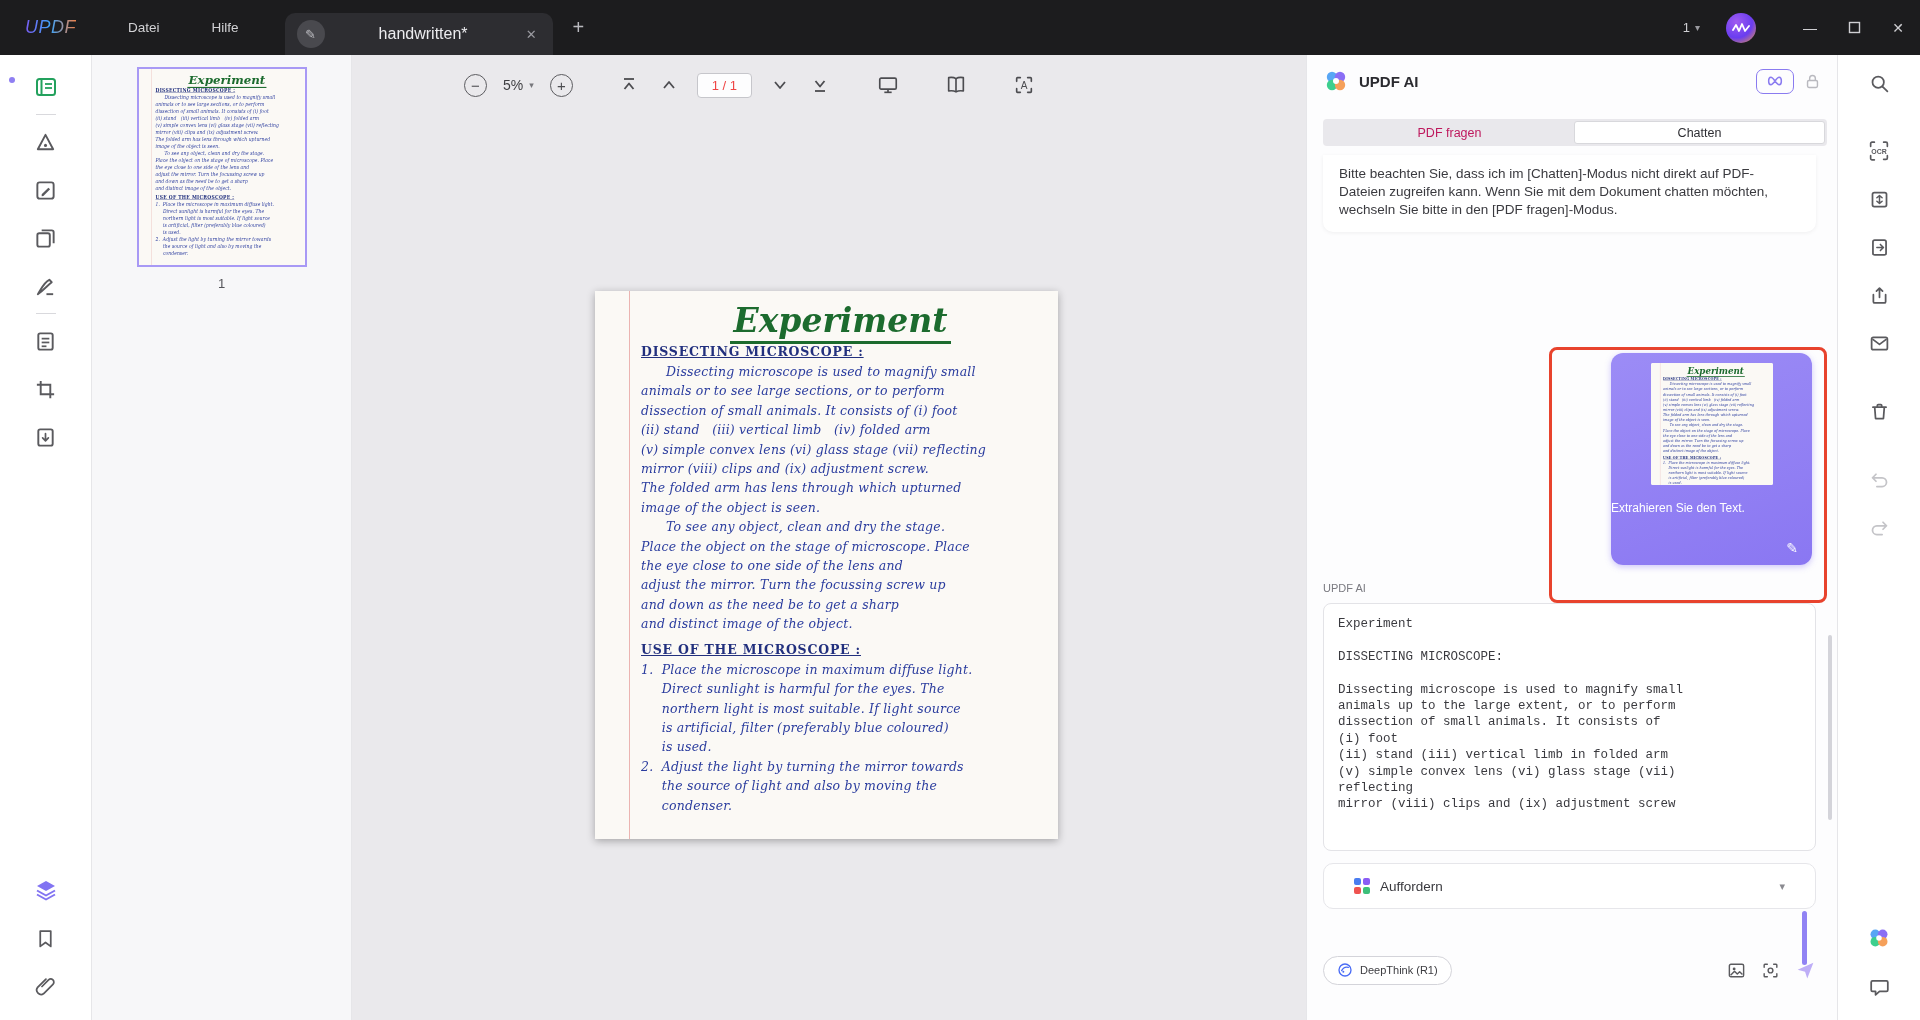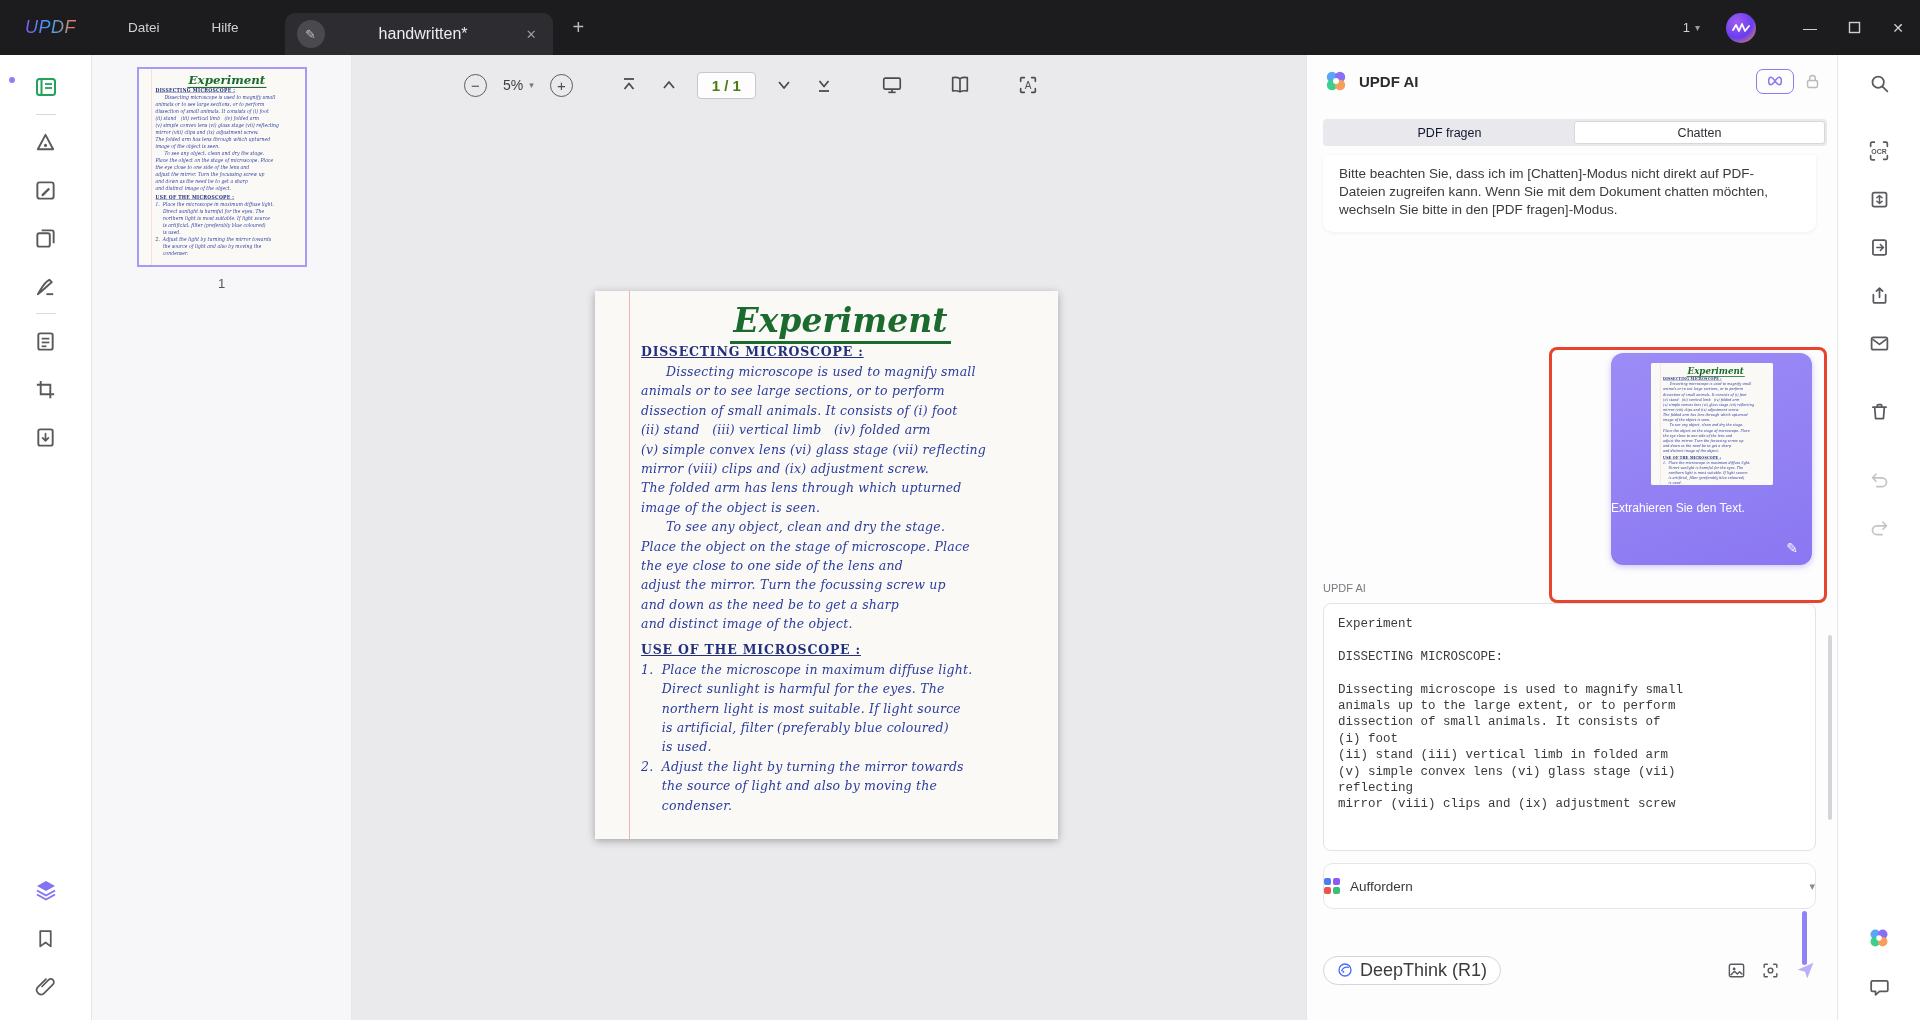--- a/index.html
+++ b/index.html
@@ -37,21 +37,21 @@
   .thumb-wrap { width:170px; height:200px; overflow:hidden; background:#fff; border:2px solid #a899f5; }
   .thumb-wrap .page { transform:scale(0.358); transform-origin:0 0; box-shadow:none; }
   .thumb-label { margin-top:9px; font-size:13px; color:#55555a; }
 
   .doc-area { width:954px; position:relative; background:#eae9ec; }
   .doc-toolbar { position:absolute; top:8px; left:112px; height:44px; display:flex; align-items:center; gap:16px; color:#4c4c50; }
   .tb-icon { display:flex; align-items:center; justify-content:center; width:24px; height:24px; color:#4c4c50; }
   .zoom-circle { width:23px; height:23px; border:1.6px solid #5c5c60; border-radius:50%; display:flex; align-items:center; justify-content:center; font-size:15px; line-height:1; color:#4c4c50; }
   .zoom-value { font-size:14px; color:#3f3f42; display:flex; align-items:center; gap:6px; }
   .zoom-value .caret { font-size:9px; color:#77777c; }
-  .page-box { border:1px solid #c6c6cb; background:#fdfdfe; border-radius:4px; padding:4px 14px; font-size:15px; color:#4d7c0f;font-weight:bold; }
+  .page-box { border:1px solid #c6c6cb; background:#fdfdfe; border-radius:4px; padding:4px 14px; font-size:13px; color:#ef4444; }
   .tb-gap { width:12px; }
 
   
   .page { width:463px; height:548px; background:#fbf9f5; box-shadow:0 2px 8px rgba(0,0,0,.3); padding:10px 18px 10px 46px; position:relative; font-family:"DejaVu Serif", serif; }
   .page::before { content:""; position:absolute; left:34px; top:0; bottom:0; width:1px; background:rgba(214,96,96,.45); }
   .main-page { position:absolute; left:243px; top:236px; }
   .page-title { text-align:center; margin-bottom:4px; }
   .page-title span { font-size:33px; font-weight:bold; font-style:italic; color:#1c6b2e; border-bottom:3px solid #1c6b2e; padding:0 4px 1px; }
   .page-heading { font-size:12.5px; font-weight:bold; color:#22307e; text-decoration:underline; letter-spacing:.8px; margin:4px 0 3px; }
   .page-heading.h2 { margin-top:8px; }
@@ -59,49 +59,49 @@
 
   
   .ai-panel { width:531px; background:#fdfdfe; border-left:1px solid #e6e6e9; position:relative; }
   .ai-header { position:absolute; top:0; left:0; right:0; height:52px; display:flex; align-items:center; padding:0 16px; gap:10px; }
   .ai-title { font-size:15px; font-weight:bold; color:#2b2b30; }
   .ai-header-spacer { flex:1; }
   .inf-toggle { width:38px; height:25px; border:1.6px solid #8a7bf0; border-radius:7px; display:flex; align-items:center; justify-content:center; color:#8a7bf0; }
   .lock-btn { color:#b9b9bf; display:flex; align-items:center; }
 
   .ai-tabs { position:absolute; top:64px; left:16px; width:504px; height:27px; background:#e9e8ec; border-radius:4px; display:flex; padding:2px; }
-  .ai-tab { flex:1; display:flex; align-items:center; justify-content:center; font-size:12.5px; color:#0f172a; border-radius:3px; }
+  .ai-tab { flex:1; display:flex; align-items:center; justify-content:center; font-size:12.5px; color:#be185d; border-radius:3px; }
   .ai-tab.active { background:#ffffff; border:1px solid #d8d8dc; color:#2e2e33; }
 
   .ai-msg { position:absolute; top:100px; left:16px; width:493px; background:#ffffff; border-radius:0 0 10px 10px; box-shadow:0 1px 4px rgba(0,0,0,.06); padding:10px 16px 14px; font-size:13.5px; line-height:1.32; color:#3a3a3f; }
   .ai-msg p + p { margin-top:5px; }
 
   .user-annotation { position:absolute; top:292px; left:242px; width:278px; height:256px; border:3px solid #e8432d; border-radius:8px; }
   .user-card { position:absolute; top:3px; right:12px; width:201px; height:212px; border-radius:12px; background:linear-gradient(160deg,#9c8cf6 0%,#8a77f2 100%); box-shadow:0 2px 6px rgba(120,100,240,.35); }
   .card-thumb { width:122px; height:122px; overflow:hidden; border-radius:2px; margin:10px auto 0; background:#fff; }
   .card-thumb .page { transform:scale(0.2635); transform-origin:0 0; box-shadow:none; }
   .card-label { margin-top:16px; color:#ffffff; font-size:12px; }
   .card-edit { position:absolute; right:14px; bottom:9px; color:#ffffff; font-size:14px; }
 
   .ai-sender { position:absolute; top:527px; left:16px; font-size:11px; color:#7a7a80; }
   .ai-response { position:absolute; top:548px; left:16px; width:493px; height:248px; background:#ffffff; border:1px solid #e3e3e7; border-radius:8px; padding:12px 14px; overflow:hidden; font-family:"Liberation Mono", monospace; font-size:12.5px; line-height:16.4px; color:#3a3a3f; white-space:pre-wrap; }
   .panel-scrollbar { position:absolute; right:5px; top:580px; width:4px; height:185px; border-radius:2px; background:#d4d4da; }
 
-  .prompt-card { position:absolute; top:808px; left:16px; width:493px; height:46px; background:#fff; border:1px solid #e6e6ea; border-radius:10px; display:flex; align-items:center; padding:0 0; gap:10px; }
+  .prompt-card { position:absolute; top:808px; left:16px; width:493px; height:46px; background:#fff; border:1px solid #e6e6ea; border-radius:10px; display:flex; align-items:center; padding:0 30px; gap:10px; }
   .prompt-label { font-size:13.5px; color:#39393e; flex:1; }
   .prompt-caret { color:#8a8a90; font-size:11px; }
   .grid-icon { display:grid; grid-template-columns:7px 7px; grid-gap:2px; }
   .grid-icon i { width:7px; height:7px; border-radius:2px; }
 
   .ai-input { position:absolute; top:866px; left:18px; width:420px; height:26px; border:none; outline:none; font-size:13.5px; color:#3a3a3f; background:transparent; font-family:"Liberation Sans", sans-serif; }
   .ai-input::placeholder { color:#b0b0b6; }
   .input-scrollbar { position:absolute; right:30px; top:856px; width:5px; height:54px; border-radius:3px; background:#9183f4; }
 
   .ai-bottom-row { position:absolute; top:898px; left:16px; width:493px; height:34px; display:flex; align-items:center; }
-  .deepthink-pill { display:flex; align-items:center; gap:7px; border:1px solid #d4d4da; border-radius:15px; height:29px; padding:0 13px; font-size:18px; color:#3c3c40; background:#fff; }
+  .deepthink-pill { display:flex; align-items:center; gap:7px; border:1px solid #d4d4da; border-radius:15px; height:29px; padding:0 13px; font-size:11px; color:#3c3c40; background:#fff; }
   .bottom-icons { margin-left:auto; display:flex; align-items:center; gap:15px; color:#5a5a5e; }
 
   
   .right-rail { width:83px; background:#ffffff; border-left:1px solid #e6e6e9; display:flex; flex-direction:column; align-items:center; padding-top:4px; }
   .right-rail .rail-btn.disabled { color:#c4c4c8; }
   .gap20 { height:20px; }
 </style>
 </head>
 <body>
 

